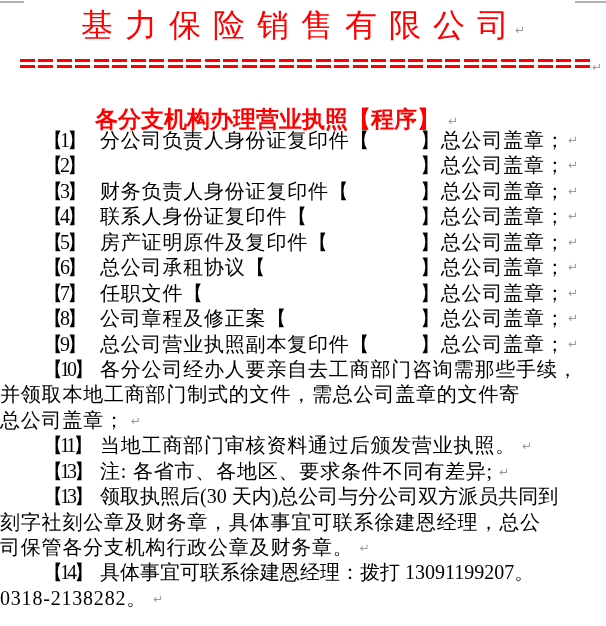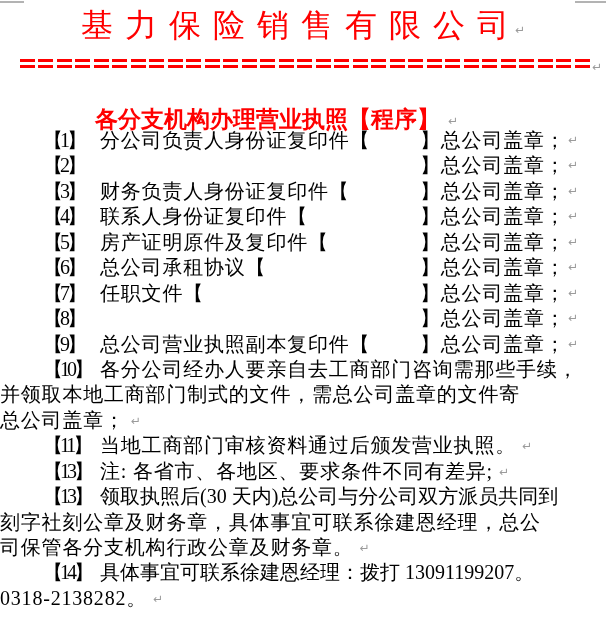--- a/index.html
+++ b/index.html
@@ -67,21 +67,21 @@
 </div>
 
 <div class="rows">
     <div class="line first"><span class="num">【1】</span><span class="txt">分公司负责人身份证复印件【</span><span class="tail">】总公司盖章；</span><span class="pmark abs">↵</span></div>
     <div class="line first"><span class="num">【2】</span><span class="tail">】总公司盖章；</span><span class="pmark abs">↵</span></div>
     <div class="line first"><span class="num">【3】</span><span class="txt">财务负责人身份证复印件【</span><span class="tail">】总公司盖章；</span><span class="pmark abs">↵</span></div>
     <div class="line first"><span class="num">【4】</span><span class="txt">联系人身份证复印件【</span><span class="tail">】总公司盖章；</span><span class="pmark abs">↵</span></div>
     <div class="line first"><span class="num">【5】</span><span class="txt">房产证明原件及复印件【</span><span class="tail">】总公司盖章；</span><span class="pmark abs">↵</span></div>
     <div class="line first"><span class="num">【6】</span><span class="txt">总公司承租协议【</span><span class="tail">】总公司盖章；</span><span class="pmark abs">↵</span></div>
     <div class="line first"><span class="num">【7】</span><span class="txt">任职文件【</span><span class="tail">】总公司盖章；</span><span class="pmark abs">↵</span></div>
-    <div class="line first"><span class="num">【8】</span><span class="tail">】总公司盖章；</span><span class="pmark abs">↵</span></div>
+    <div class="line first"><span class="num">【8】</span><span class="txt">公司章程及修正案【</span><span class="tail">】总公司盖章；</span><span class="pmark abs">↵</span></div>
     <div class="line first"><span class="num">【9】</span><span class="txt">总公司营业执照副本复印件【</span><span class="tail">】总公司盖章；</span><span class="pmark abs">↵</span></div>
     <div class="line first"><span class="num">【10】</span><span class="txt">各分公司经办人要亲自去工商部门咨询需那些手续，</span></div>
     <div class="line cont"><span class="txt">并领取本地工商部门制式的文件，需总公司盖章的文件寄</span></div>
     <div class="line cont"><span class="txt">总公司盖章；</span><span class="pmark">↵</span></div>
     <div class="line first"><span class="num">【11】</span><span class="txt">当地工商部门审核资料通过后颁发营业执照。</span><span class="pmark">↵</span></div>
     <div class="line first"><span class="num">【13】</span><span class="txt">注: 各省市、各地区、要求条件不同有差异;</span><span class="pmark">↵</span></div>
     <div class="line first wide"><span class="num">【13】</span><span class="txt">领取执照后(30 天内)总公司与分公司双方派员共同到</span></div>
     <div class="line cont"><span class="txt">刻字社刻公章及财务章，具体事宜可联系徐建恩经理，总公</span></div>
     <div class="line cont"><span class="txt">司保管各分支机构行政公章及财务章。</span><span class="pmark">↵</span></div>
     <div class="line first wide"><span class="num">【14】</span><span class="txt">具体事宜可联系徐建恩经理：拨打 13091199207。</span></div>

